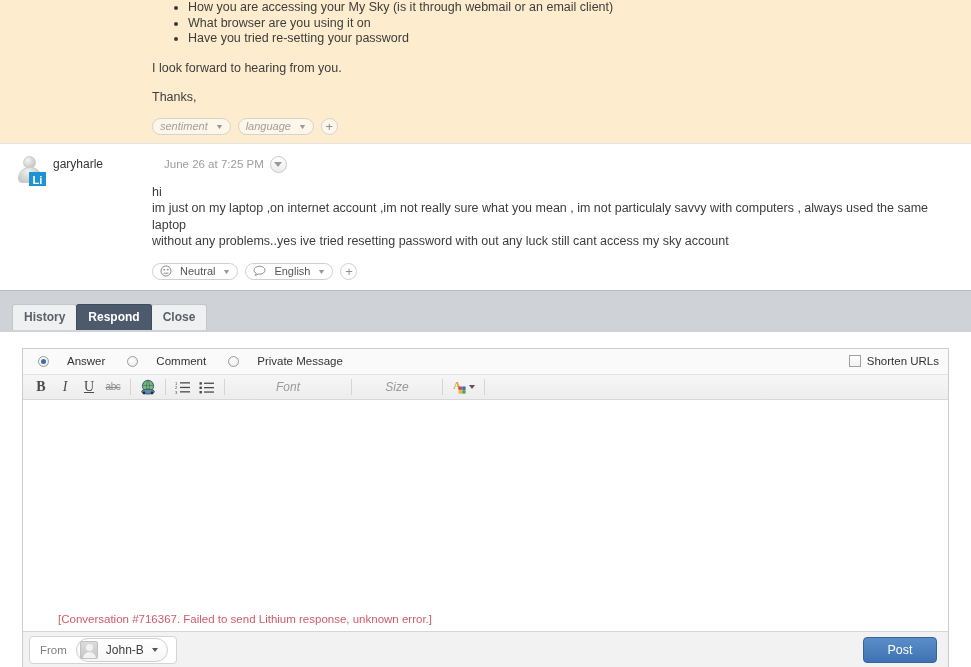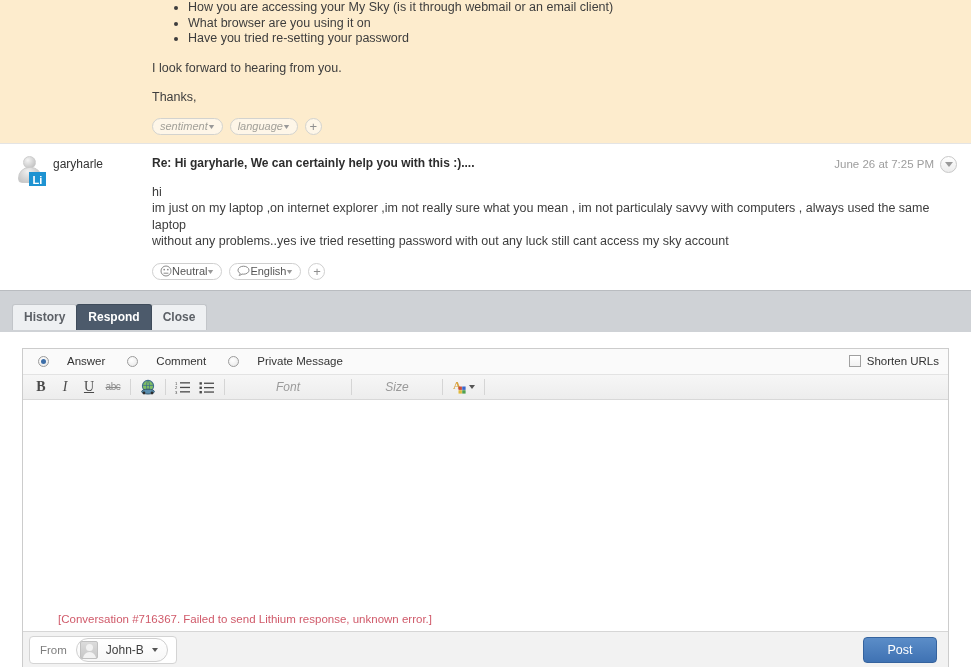--- a/index.html
+++ b/index.html
@@ -46,21 +46,21 @@
 
   .tag-row {
     margin: 13px 0 0 0;
     display: flex;
     align-items: center;
     gap: 7px;
   }
   .pill {
     display: inline-flex;
     align-items: center;
-    gap: 0;
+    gap: 8px;
     border: 1px solid #d3d3cf;
     border-radius: 11px;
     background: rgba(255,255,255,0.55);
     height: 17px;
     padding: 0 7px;
     font-size: 11px;
     box-sizing: border-box;
     white-space: nowrap;
   }
   .pill.placeholder {
@@ -422,32 +422,31 @@
     <div class="avatar">
       <div class="head"></div>
       <div class="body"></div>
       <div class="li-badge">Li</div>
     </div>
     <div class="username">garyharle</div>
   </div>
 
   <div class="user-msg-main">
     <div class="subject-row">
-      <div class="subject">Re: Hi garyharle,   We can certainly help you with this :)....</div>
       <div class="time-wrap">
         <div class="timestamp">June 26 at 7:25 PM</div>
         <div class="disclosure">
           <span class="tri"></span>
         </div>
       </div>
     </div>
 
     <div class="user-text">
       <div>hi</div>
-      <div>im just on my laptop ,on internet explorer ,im not really sure what you mean , im not particulaly savvy with computers , always used the same laptop</div>
+      <div>im just on my laptop ,on internet account ,im not really sure what you mean , im not particulaly savvy with computers , always used the same laptop</div>
       <div>without any problems..yes ive tried resetting password with out any luck still cant access my sky account</div>
     </div>
 
     <div class="tag-row">
       <div class="pill solid">
         <svg class="icn" width="12" height="12" viewBox="0 0 12 12">
           <circle cx="6" cy="6" r="5" fill="none" stroke="#8a8a8a" stroke-width="1"></circle>
           <circle cx="4.2" cy="4.6" r="0.9" fill="#8a8a8a"></circle>
           <circle cx="7.8" cy="4.6" r="0.9" fill="#8a8a8a"></circle>
           <line x1="3.6" y1="8.2" x2="8.4" y2="8.2" stroke="#8a8a8a" stroke-width="1"></line>

